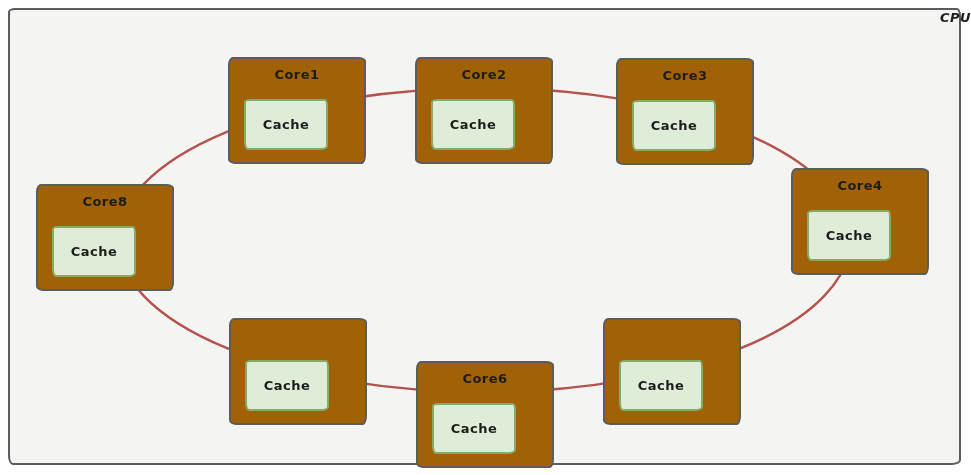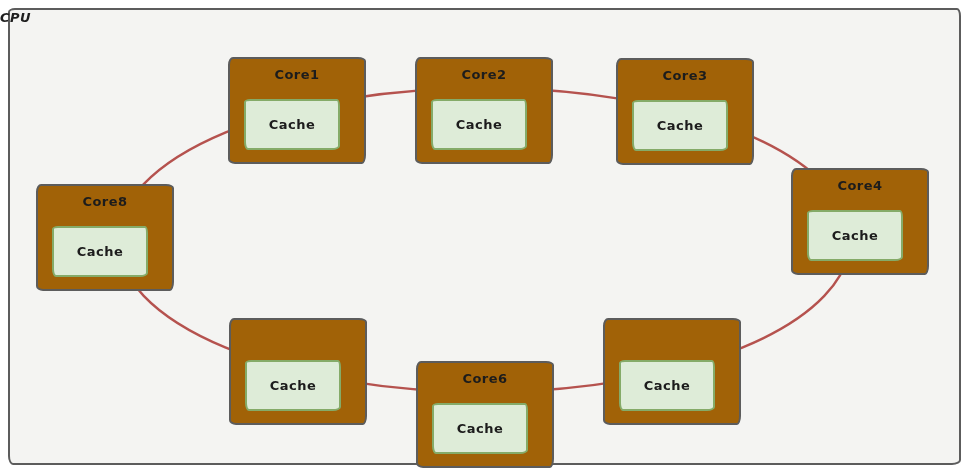--- a/index.html
+++ b/index.html
@@ -26,21 +26,21 @@
     background: #f4f4f2;
     border: 2px solid #5c5c5c;
     border-radius: 7px 4px 9px 5px / 4px 8px 5px 9px;
     z-index: 0;
   }
   .cpu-title {
     position: absolute;
     left: 0;
     top: 10px;
     width: 100%;
-    text-align: left;
+    text-align: right;
     font-size: 13px;
     font-weight: bold;
     font-style: italic;
     color: #1f1f1f;
     letter-spacing: 0.5px;
     z-index: 3;
   }
   
   .ring-svg {
     position: absolute;
@@ -70,21 +70,21 @@
     text-align: center;
     font-size: 13px;
     font-weight: bold;
     color: #1c1c1c;
     letter-spacing: 0.5px;
   }
   .cache {
     position: absolute;
     left: 14px;
     top: 40px;
-    width: 96px;
+    width: 84px;
     height: 51px;
     background: #deecd8;
     border: 2px solid #85ab68;
     border-radius: 6px 3px 8px 4px / 3px 7px 4px 8px;
     box-sizing: border-box;
     display: flex;
     align-items: center;
     justify-content: center;
     font-size: 13px;
     font-weight: bold;

